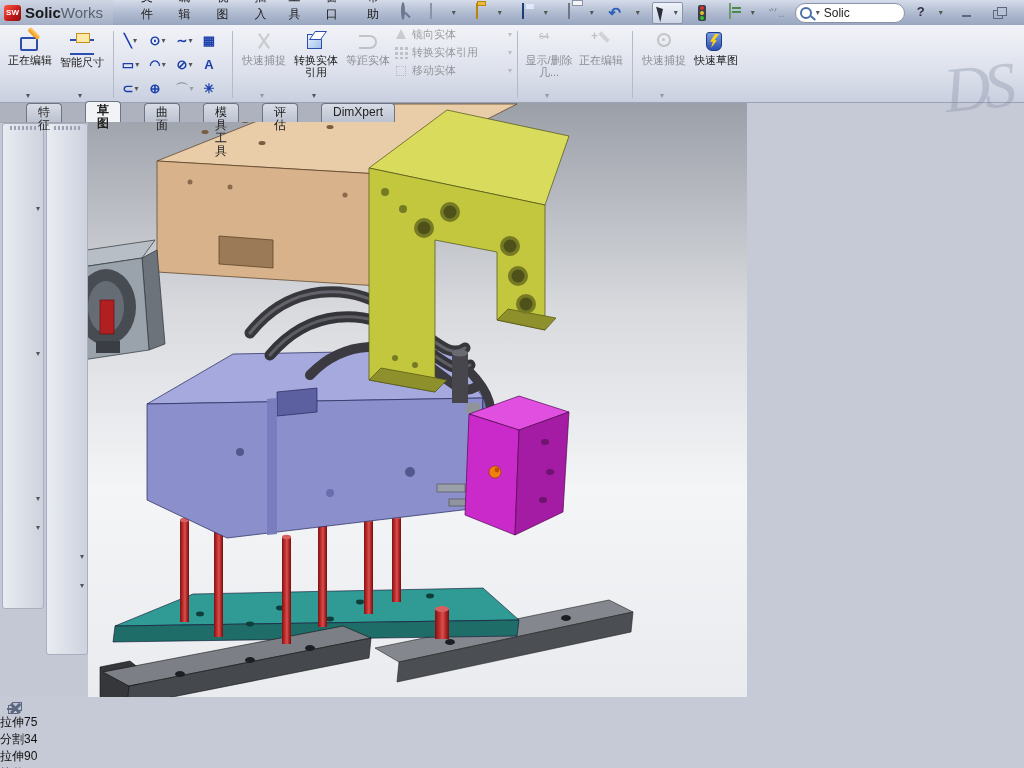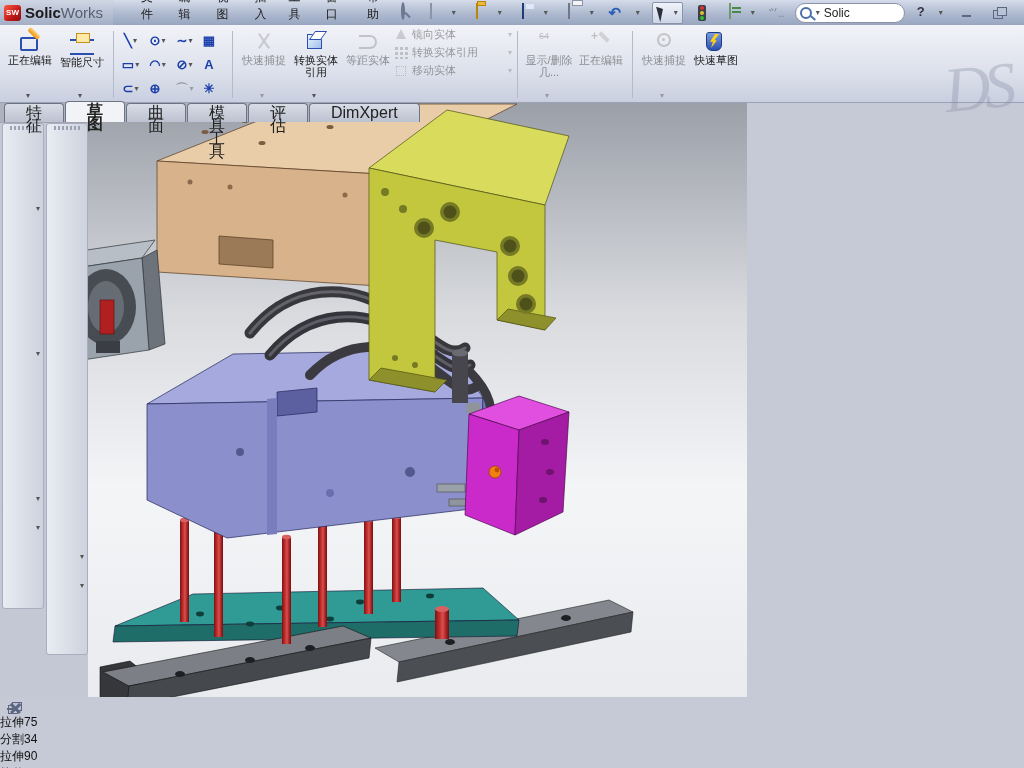--- a/index.html
+++ b/index.html
@@ -87,22 +87,22 @@
   .icon-disp::before{content:"64";position:absolute;left:2px;top:0px;font-size:9px;color:#888;text-decoration:line-through;}
   .icon-repair::before{content:"+";position:absolute;left:2px;top:-2px;color:#888;font-weight:bold;}
   .icon-repair::after{content:"";position:absolute;right:3px;top:4px;width:12px;height:4px;background:#aab0bc;transform:rotate(45deg);}
   .icon-snap::before{content:"";position:absolute;left:5px;top:2px;width:10px;height:10px;border:2px solid #8a92a2;border-radius:50%;}
   .icon-snap::after{content:"";position:absolute;left:10px;top:7px;width:3px;height:3px;background:#8a92a2;border-radius:50%;}
   .icon-rapid::before{content:"";position:absolute;left:2px;top:1px;width:14px;height:17px;background:linear-gradient(#7a9ce0,#2a4fb0);border-radius:3px 3px 6px 6px;border:1px solid #1c3a88;}
   .icon-rapid::after{content:"";position:absolute;left:5px;top:3px;width:10px;height:14px;background:#ffd014;clip-path:polygon(60% 0,100% 0,55% 45%,80% 45%,20% 100%,40% 55%,10% 55%);}
   .watermark{position:absolute;right:14px;top:26px;font-family:"Liberation Serif",serif;font-style:italic;font-size:64px;color:rgba(140,148,168,.38);letter-spacing:-6px;transform:rotate(-6deg);}
   
   .tabstrip{position:absolute;left:0;top:103px;width:360px;height:19px;background:#aeb2bf;z-index:6;display:flex;align-items:flex-end;padding-left:4px;box-sizing:border-box;}
-  .ftab{padding:2px 21px;border:1px solid #6d7484;border-bottom:none;border-radius:4px 4px 0 0;
-    background:linear-gradient(#d8dce6,#bcc2d0);margin-right:1px;font-size:16px;color:#222;height:14px;line-height:13px;}
+  .ftab{padding:2px 11px;border:1px solid #6d7484;border-bottom:none;border-radius:4px 4px 0 0;
+    background:linear-gradient(#d8dce6,#bcc2d0);margin-right:1px;font-size:12px;color:#222;height:14px;line-height:13px;margin-left:22px;}
   .ftab.active{background:#f2f3f7;height:16px;font-weight:bold;}
   
   .main{position:absolute;left:0;top:103px;width:1024px;height:594px;}
   .lefttools{position:absolute;left:0;top:20px;width:88px;height:574px;background:#c3c8d4;display:flex;gap:2px;padding-left:2px;box-sizing:border-box;}
   .ltcol{width:40px;background:linear-gradient(90deg,#e9ecf2,#cdd2de);border:1px solid #a8aec0;border-radius:3px;display:flex;flex-direction:column;align-items:center;padding-top:2px;gap:9px;height:482px;}
   .ltcol.c2{height:528px;}
   .grip{width:26px;height:4px;background:repeating-linear-gradient(90deg,#9aa2b4 0 2px,transparent 2px 4px);margin-bottom:2px;}
   .lt{width:24px;height:20px;border-radius:3px;position:relative;}
   .lt.feat{background:linear-gradient(145deg,#fff3a0 10%,#f2c javascript830;}
   .lt.feat{background:linear-gradient(145deg,#fff3a0 10%,#f2c830 55%,#7cc24e);}

